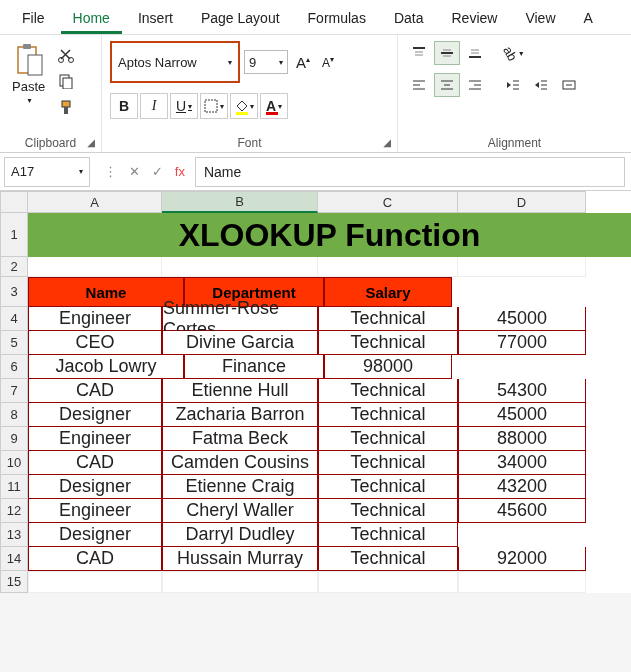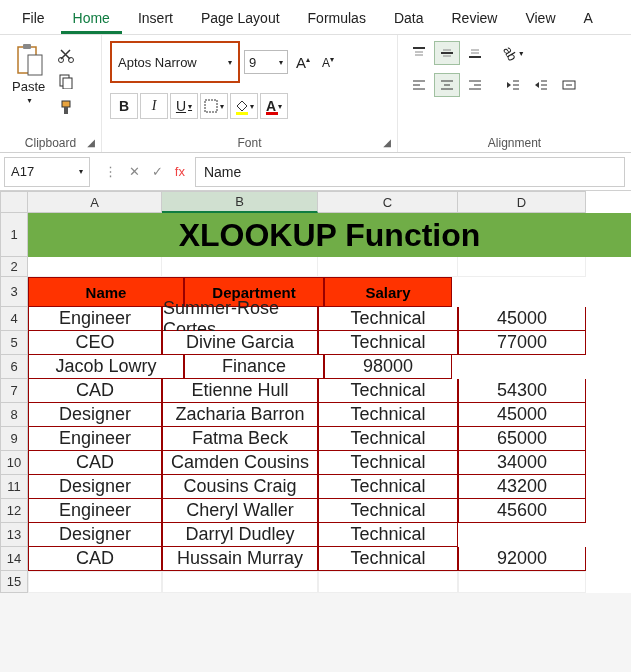--- a/index.html
+++ b/index.html
@@ -330,33 +330,33 @@
         <div class="cell data-cell cA">Designer</div>
         <div class="cell data-cell cB">Zacharia Barron</div>
         <div class="cell data-cell cC">Technical</div>
         <div class="cell data-cell cD">45000</div>
       </div>
       <div class="grow data-row">
         <div class="rh">9</div>
         <div class="cell data-cell cA">Engineer</div>
         <div class="cell data-cell cB">Fatma Beck</div>
         <div class="cell data-cell cC">Technical</div>
-        <div class="cell data-cell cD">65000</div>
+        <div class="cell data-cell cD">88000</div>
       </div>
       <div class="grow data-row">
         <div class="rh">10</div>
         <div class="cell data-cell cA">CAD</div>
         <div class="cell data-cell cB">Camden Cousins</div>
         <div class="cell data-cell cC">Technical</div>
         <div class="cell data-cell cD">34000</div>
       </div>
       <div class="grow data-row">
         <div class="rh">11</div>
         <div class="cell data-cell cA">Designer</div>
-        <div class="cell data-cell cB">Cousins Craig</div>
+        <div class="cell data-cell cB">Etienne Craig</div>
         <div class="cell data-cell cC">Technical</div>
         <div class="cell data-cell cD">43200</div>
       </div>
       <div class="grow data-row">
         <div class="rh">12</div>
         <div class="cell data-cell cA">Engineer</div>
         <div class="cell data-cell cB">Cheryl Waller</div>
         <div class="cell data-cell cC">Technical</div>
         <div class="cell data-cell cD">45600</div>
       </div>

